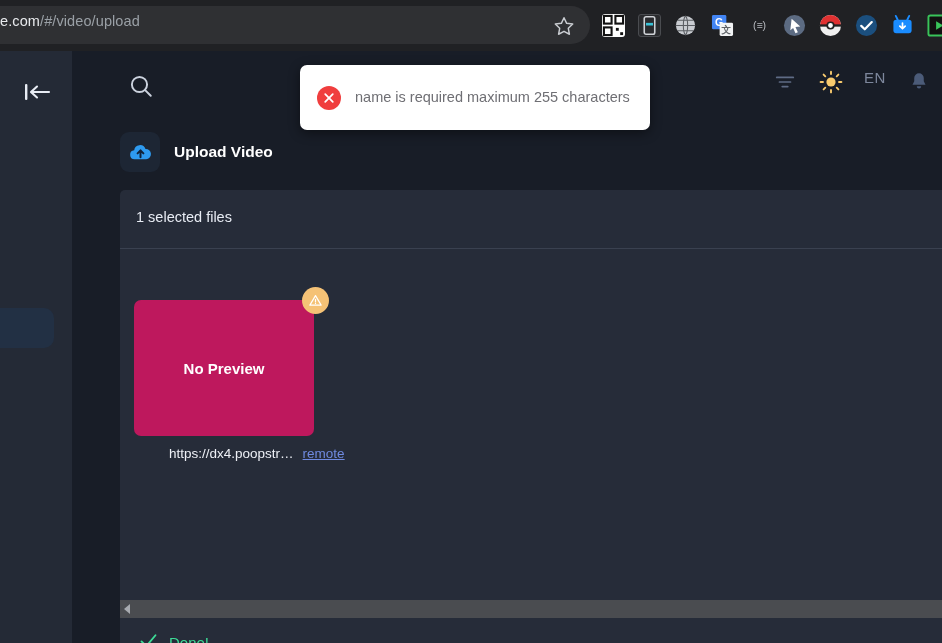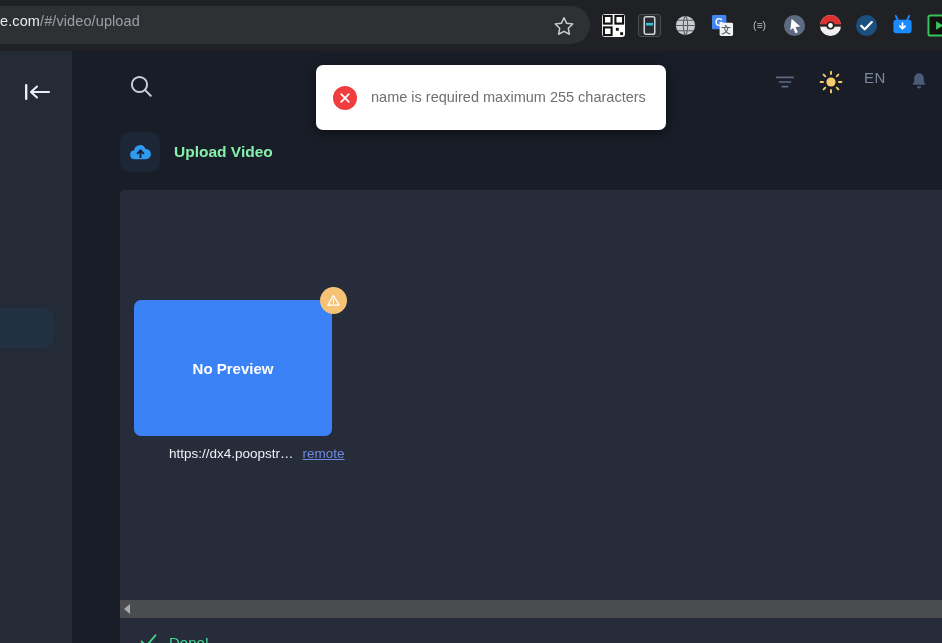--- a/index.html
+++ b/index.html
@@ -62,42 +62,42 @@
   #header-right { position: absolute; right: 10px; top: 18px; height: 34px; display: flex; gap: 20px; }
   .hdr-btn { width: 26px; height: 26px; display: flex; align-items: center; justify-content: center; cursor: pointer; }
   #lang-label { font-size: 15px; color: #7d879c; letter-spacing: .6px; cursor: pointer; }
 
   
   #upload-head { position: absolute; left: 120px; top: 81px; display: flex; align-items: center; gap: 14px; }
   #cloud-badge {
     width: 40px; height: 40px; border-radius: 9px; background: #1d2634;
     display: flex; align-items: center; justify-content: center;
   }
-  #upload-title { font-size: 15.5px; font-weight: bold; color: #86efac; line-height: 20px; text-align: center; }
+  #upload-title { font-size: 15.5px; font-weight: bold; color: #ffffff; line-height: 20px; text-align: center; }
   #upload-subtitle { font-size: 13.5px; color: #75839b; line-height: 19px; margin-top: 1px; }
 
   
   #content-panel {
     position: absolute; left: 120px; top: 139px; width: 822px; height: 481px;
     background: #262c39; border-radius: 5px 0 0 5px; overflow: hidden;
   }
   #selected-files-bar {
     position: absolute; left: 0; top: 0; width: 822px; height: 59px;
     border-bottom: 1px solid #3a4150;
   }
   #selected-files-label {
     position: absolute; left: 16px; top: 19px; font-size: 14.5px; color: #e8ecf4;
   }
 
   #files-area { position: absolute; left: 0; top: 59px; width: 822px; height: 350px; }
 
   #file-card { position: absolute; left: 14px; top: 51px; width: 198px; }
   #file-thumb {
-    position: relative; width: 198px; height: 136px;
-    background: #3b82f6; border-radius: 7px;
+    position: relative; width: 180px; height: 136px;
+    background: #be185d; border-radius: 7px;
     display: flex; align-items: center; justify-content: center;
   }
   #no-preview-label { font-size: 15px; font-weight: bold; color: #ffffff; }
   #warning-badge {
     position: absolute; right: -15px; top: -13px;
     width: 27px; height: 27px; border-radius: 50%; background: #f5c276;
     display: flex; align-items: center; justify-content: center; cursor: pointer;
   }
   #file-meta {
     margin-top: 10px; display: flex; align-items: baseline; gap: 9px; white-space: nowrap; padding-left: 35px;
@@ -121,21 +121,20 @@
   }
   #status-text { font-size: 15px; color: #3ddc97; }
 
   
   #error-toast {
     position: absolute; left: 300px; top: 65px; width: 350px; height: 65px;
     background: #ffffff; border-radius: 7px;
     box-shadow: 0 3px 12px rgba(0,0,0,.45);
     display: flex; align-items: center; gap: 14px; padding: 0 17px;
     z-index: 40;
-    margin-left: 16px;
   }
   #error-icon {
     flex: 0 0 auto; width: 24px; height: 24px; border-radius: 50%; background: #f03e3e;
     display: flex; align-items: center; justify-content: center;
   }
   #error-message { font-size: 14.5px; color: #6f6f74; line-height: 21px; }
 </style>
 </head>
 <body>
 
@@ -280,20 +279,23 @@
         <path d="M12 16.6 V10.2 M9.2 12.8 L12 9.9 L14.8 12.8" stroke="#11233a" stroke-width="1.9" fill="none" stroke-linecap="round" stroke-linejoin="round"></path>
       </svg>
     </div>
     <div>
       <div id="upload-title">Upload Video</div>
     </div>
   </div>
 
   <div id="content-panel">
 
+    <div id="selected-files-bar">
+      <div id="selected-files-label">1 selected files</div>
+    </div>
 
     <div id="files-area">
       <div id="file-card">
         <div id="file-thumb">
           <span id="no-preview-label">No Preview</span>
           <div id="warning-badge">
             <svg viewBox="0 0 24 24" width="15" height="15">
               <path d="M12 4.2 L21 19.4 H3 Z" fill="none" stroke="#ffffff" stroke-width="1.9" stroke-linejoin="round"></path>
               <line x1="12" y1="10.2" x2="12" y2="14.4" stroke="#ffffff" stroke-width="1.9" stroke-linecap="round"></line>
               <circle cx="12" cy="16.8" r="1.05" fill="#ffffff"></circle>

